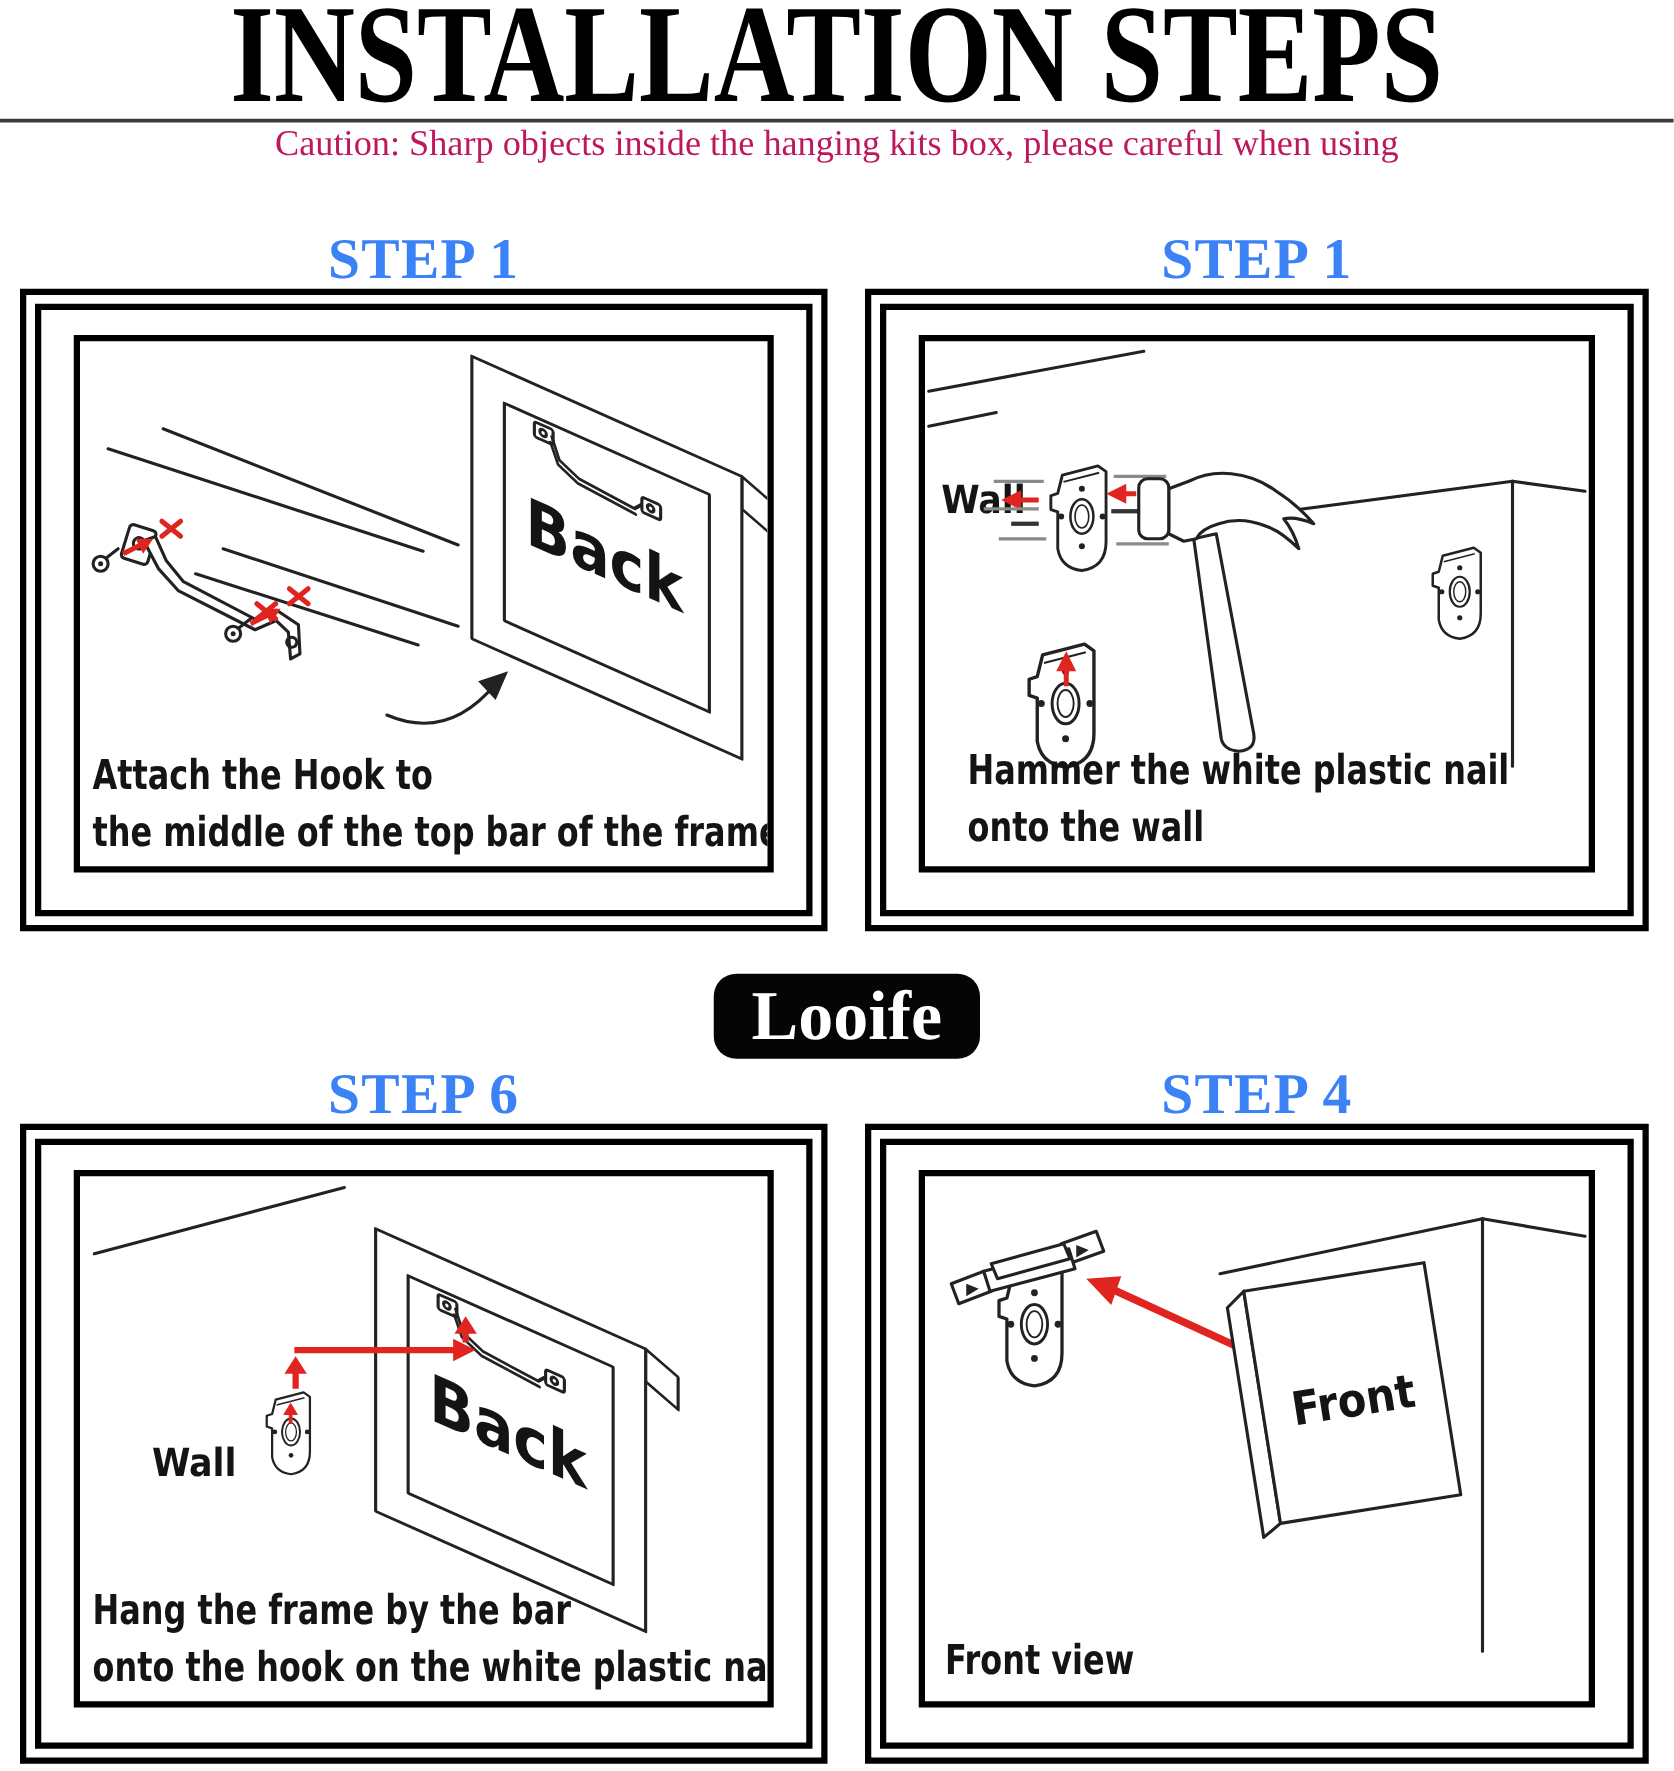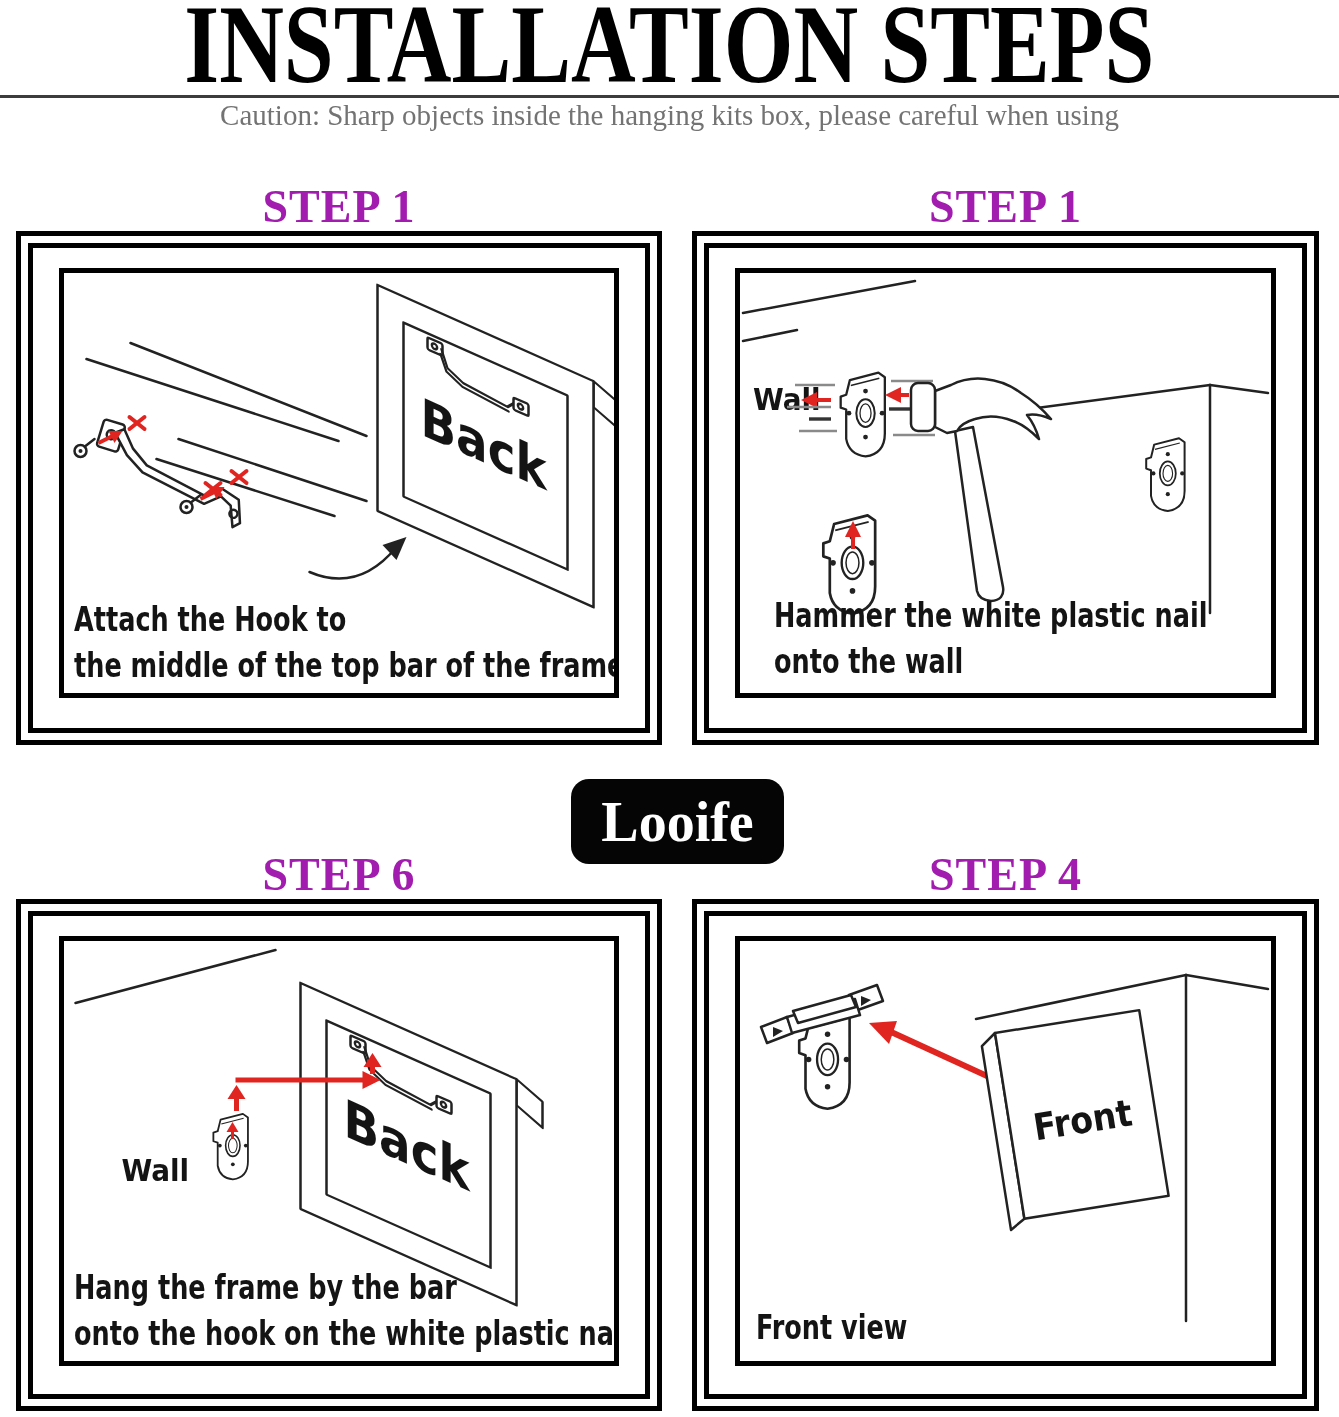--- a/index.html
+++ b/index.html
@@ -6,26 +6,26 @@
   body{width:1339px;height:1417px;position:relative;overflow:hidden;
        font-family:"Liberation Sans",sans-serif;color:#111;}
 
   
   .title{position:absolute;left:0;top:-12px;width:1339px;text-align:center;
          font-family:"Liberation Serif",serif;font-weight:bold;font-size:112px;
          line-height:1.0;white-space:nowrap;color:#000;}
   .title .squeeze{display:inline-block;transform:scaleX(0.80);transform-origin:center;}
   .divider{position:absolute;left:0;top:95px;width:1339px;height:3px;background:#3c3c3c;}
   .caution{position:absolute;left:0;top:99px;width:1339px;text-align:center;
-           font-family:"Liberation Serif",serif;font-size:29px;color:#737373;
+           font-family:"Liberation Serif",serif;font-size:29px;color:#be185d;
            white-space:nowrap;}
 
   
   .step-heading{position:absolute;text-align:center;font-family:"Liberation Serif",serif;
-                font-weight:bold;font-size:46px;color:#a21caf;letter-spacing:1px;}
+                font-weight:bold;font-size:46px;color:#3b82f6;letter-spacing:1px;}
   .h1{left:16px;width:646px;top:180px;}
   .h2{left:692px;width:627px;top:180px;}
   .h3{left:16px;width:646px;top:848px;}
   .h4{left:692px;width:627px;top:848px;}
 
   
   .panel{position:absolute;border:5px solid #000;background:#fff;}
   .p1{left:16px;top:231px;width:636px;height:504px;}
   .p2{left:692px;top:231px;width:617px;height:504px;}
   .p3{left:16px;top:899px;width:636px;height:502px;}
@@ -36,21 +36,21 @@
   .illo svg{position:absolute;left:0;top:0;width:100%;height:100%;}
 
   
   .cap{position:absolute;left:10px;bottom:4px;transform:scaleX(0.86);transform-origin:0 100%;
        font-family:"DejaVu Sans",sans-serif;font-stretch:condensed;font-weight:700;
        font-size:33px;line-height:1.40;color:#141414;white-space:nowrap;}
   .cap-2{left:34px;bottom:8px;}
   .cap-4{left:16px;bottom:10px;}
 
   
-  .brand{position:absolute;left:571px;top:779px;width:213px;height:85px;background:#050505;
+  .brand{position:absolute;left:571px;top:779px;width:213px;height:68px;background:#050505;
          border-radius:18px;display:flex;align-items:center;justify-content:center;}
   .brand span{font-family:"Liberation Serif",serif;font-weight:bold;font-size:56px;
               color:#ffffff;letter-spacing:0px;}
 
   
   .ink{stroke:#222;fill:none;stroke-width:2.5;stroke-linecap:round;stroke-linejoin:round;}
   .inkfill{stroke:#222;fill:#fff;stroke-width:2.5;stroke-linejoin:round;}
   .lbl{font-family:"DejaVu Sans",sans-serif;font-stretch:condensed;font-weight:700;fill:#141414;}
 </style>
 </head>

